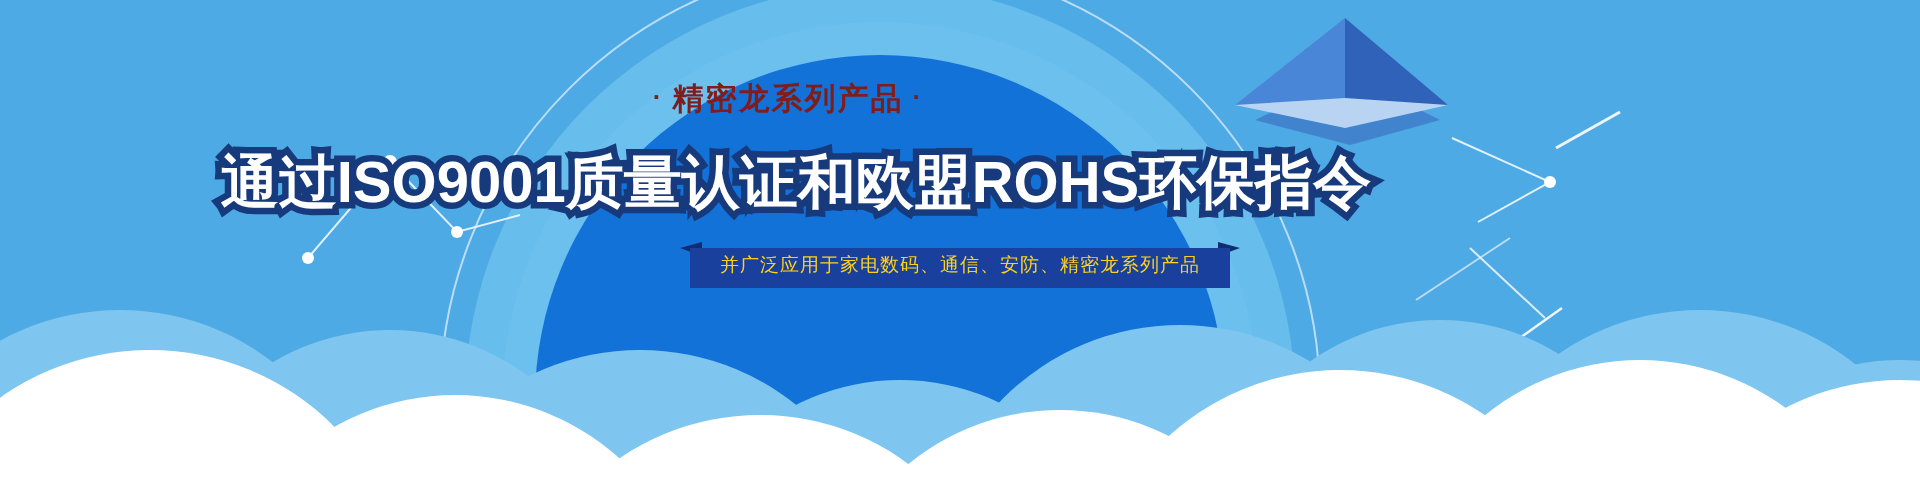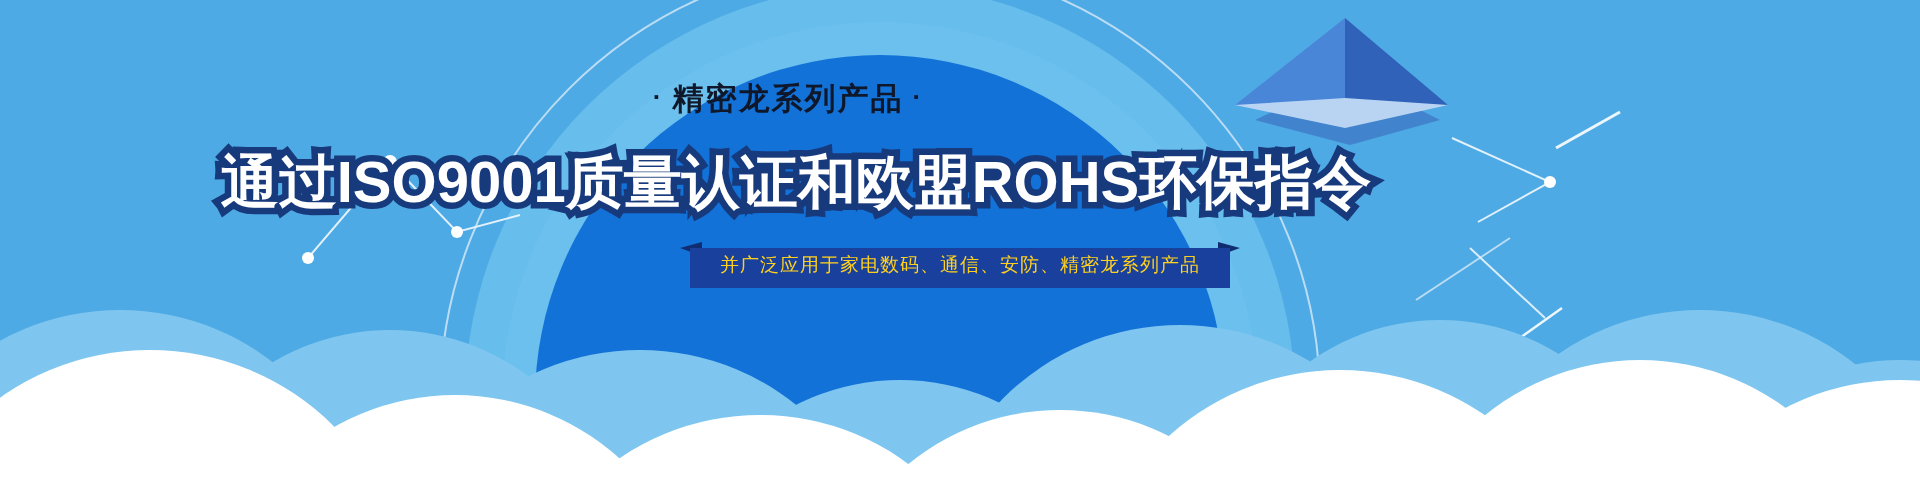--- a/index.html
+++ b/index.html
@@ -41,21 +41,21 @@
 
   .eyebrow {
     position: absolute;
     top: 78px;
     left: 0;
     width: 1576px;
     text-align: center;
     font-size: 31px;
     font-weight: bold;
     letter-spacing: 2px;
-    color: #0f172a;
+    color: #7f1d1d;
     white-space: nowrap;
   }
   .eyebrow .dot-mark {
     font-size: 26px;
     vertical-align: 3px;
     padding: 0 9px;
   }
 
   .headline-wrap {
     position: absolute;

